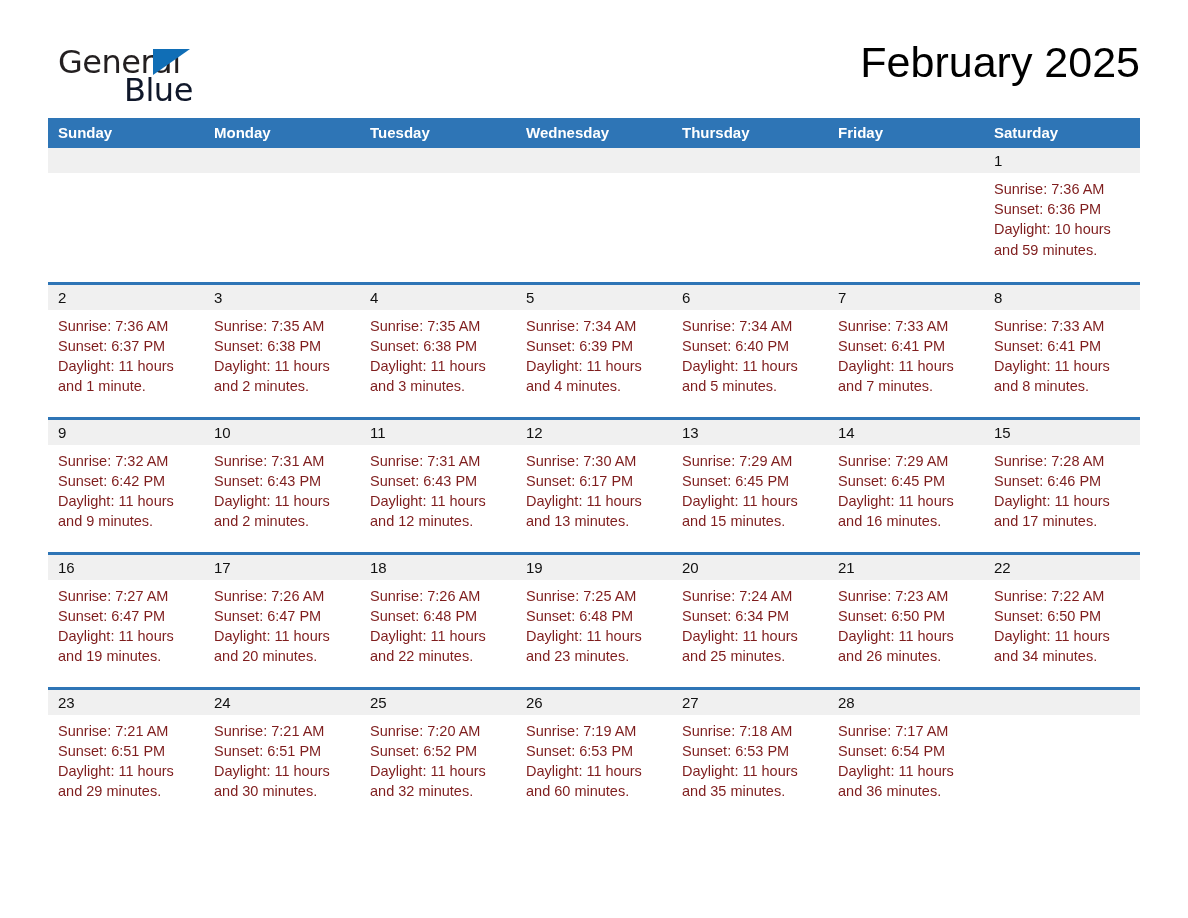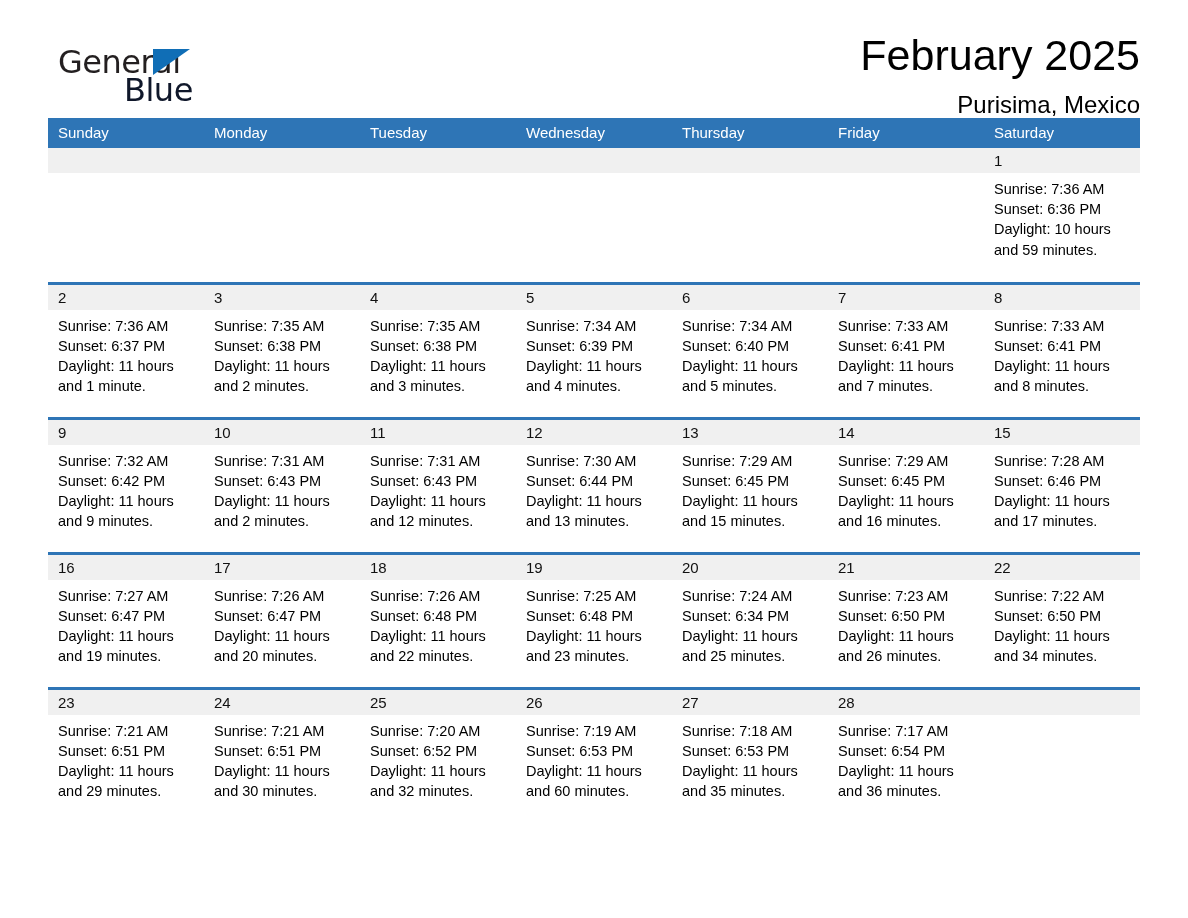--- a/index.html
+++ b/index.html
@@ -18,21 +18,21 @@
   .page {
     position: relative;
     width: 1188px;
     height: 918px;
     padding: 0 48px;
   }
 
   
   .masthead {
     display: flex;
-    align-items: center;
+    align-items: flex-start;
     justify-content: space-between;
     padding-top: 38px;
     height: 112px;
   }
   .logo {
     position: relative;
     width: 150px;
     height: 74px;
     line-height: 1;
     user-select: none;
@@ -88,21 +88,21 @@
   .calendar {
     width: 1092px;
     border-collapse: collapse;
     table-layout: fixed;
     margin-top: 6px;
   }
   .calendar th {
     background: #2e75b6;
     color: #ffffff;
     font-size: 15px;
-    font-weight: 400;
+    font-weight: 700;
     text-align: left;
     padding: 6px 0 7px 10px;
     height: 30px;
     border: none;
   }
   .calendar td {
     vertical-align: top;
     width: 156px;
     height: 135px;
     padding: 0;
@@ -118,40 +118,39 @@
     height: 25px;
     padding: 3px 0 0 10px;
     font-size: 15px;
     color: #111;
     line-height: 19px;
   }
   .details {
     padding: 6px 10px 0 10px;
     font-size: 14.5px;
     line-height: 20.2px;
-    color: #000000;
+    color: #7f1d1d;
   }
   .details div { white-space: nowrap; }
 </style>
 </head>
 <body>
 
 <div class="page">
 
   <div class="masthead">
 
     <div class="logo">
       <span class="logo-general">General</span>
       <span class="logo-tri"></span>
       <span class="logo-blue">Blue</span>
     </div>
 
     <div class="titles">
       <div class="cal-title">February 2025</div>
-      <div class="cal-subtitle">Purisima, Mexico</div>
     </div>
 
   </div>
 
   <table class="calendar">
     <thead>
       <tr>
         <th>Sunday</th>
         <th>Monday</th>
         <th>Tuesday</th>
@@ -317,21 +316,21 @@
               <div>Sunrise: 7:31 AM</div>
               <div>Sunset: 6:43 PM</div>
               <div>Daylight: 11 hours</div>
               <div>and 12 minutes.</div>
             </div>
           </td>
           <td>
             <div class="daynum">12</div>
             <div class="details">
               <div>Sunrise: 7:30 AM</div>
-              <div>Sunset: 6:44 PM</div>
+              <div>Sunset: 6:17 PM</div>
               <div>Daylight: 11 hours</div>
               <div>and 13 minutes.</div>
             </div>
           </td>
           <td>
             <div class="daynum">13</div>
             <div class="details">
               <div>Sunrise: 7:29 AM</div>
               <div>Sunset: 6:45 PM</div>
               <div>Daylight: 11 hours</div>

